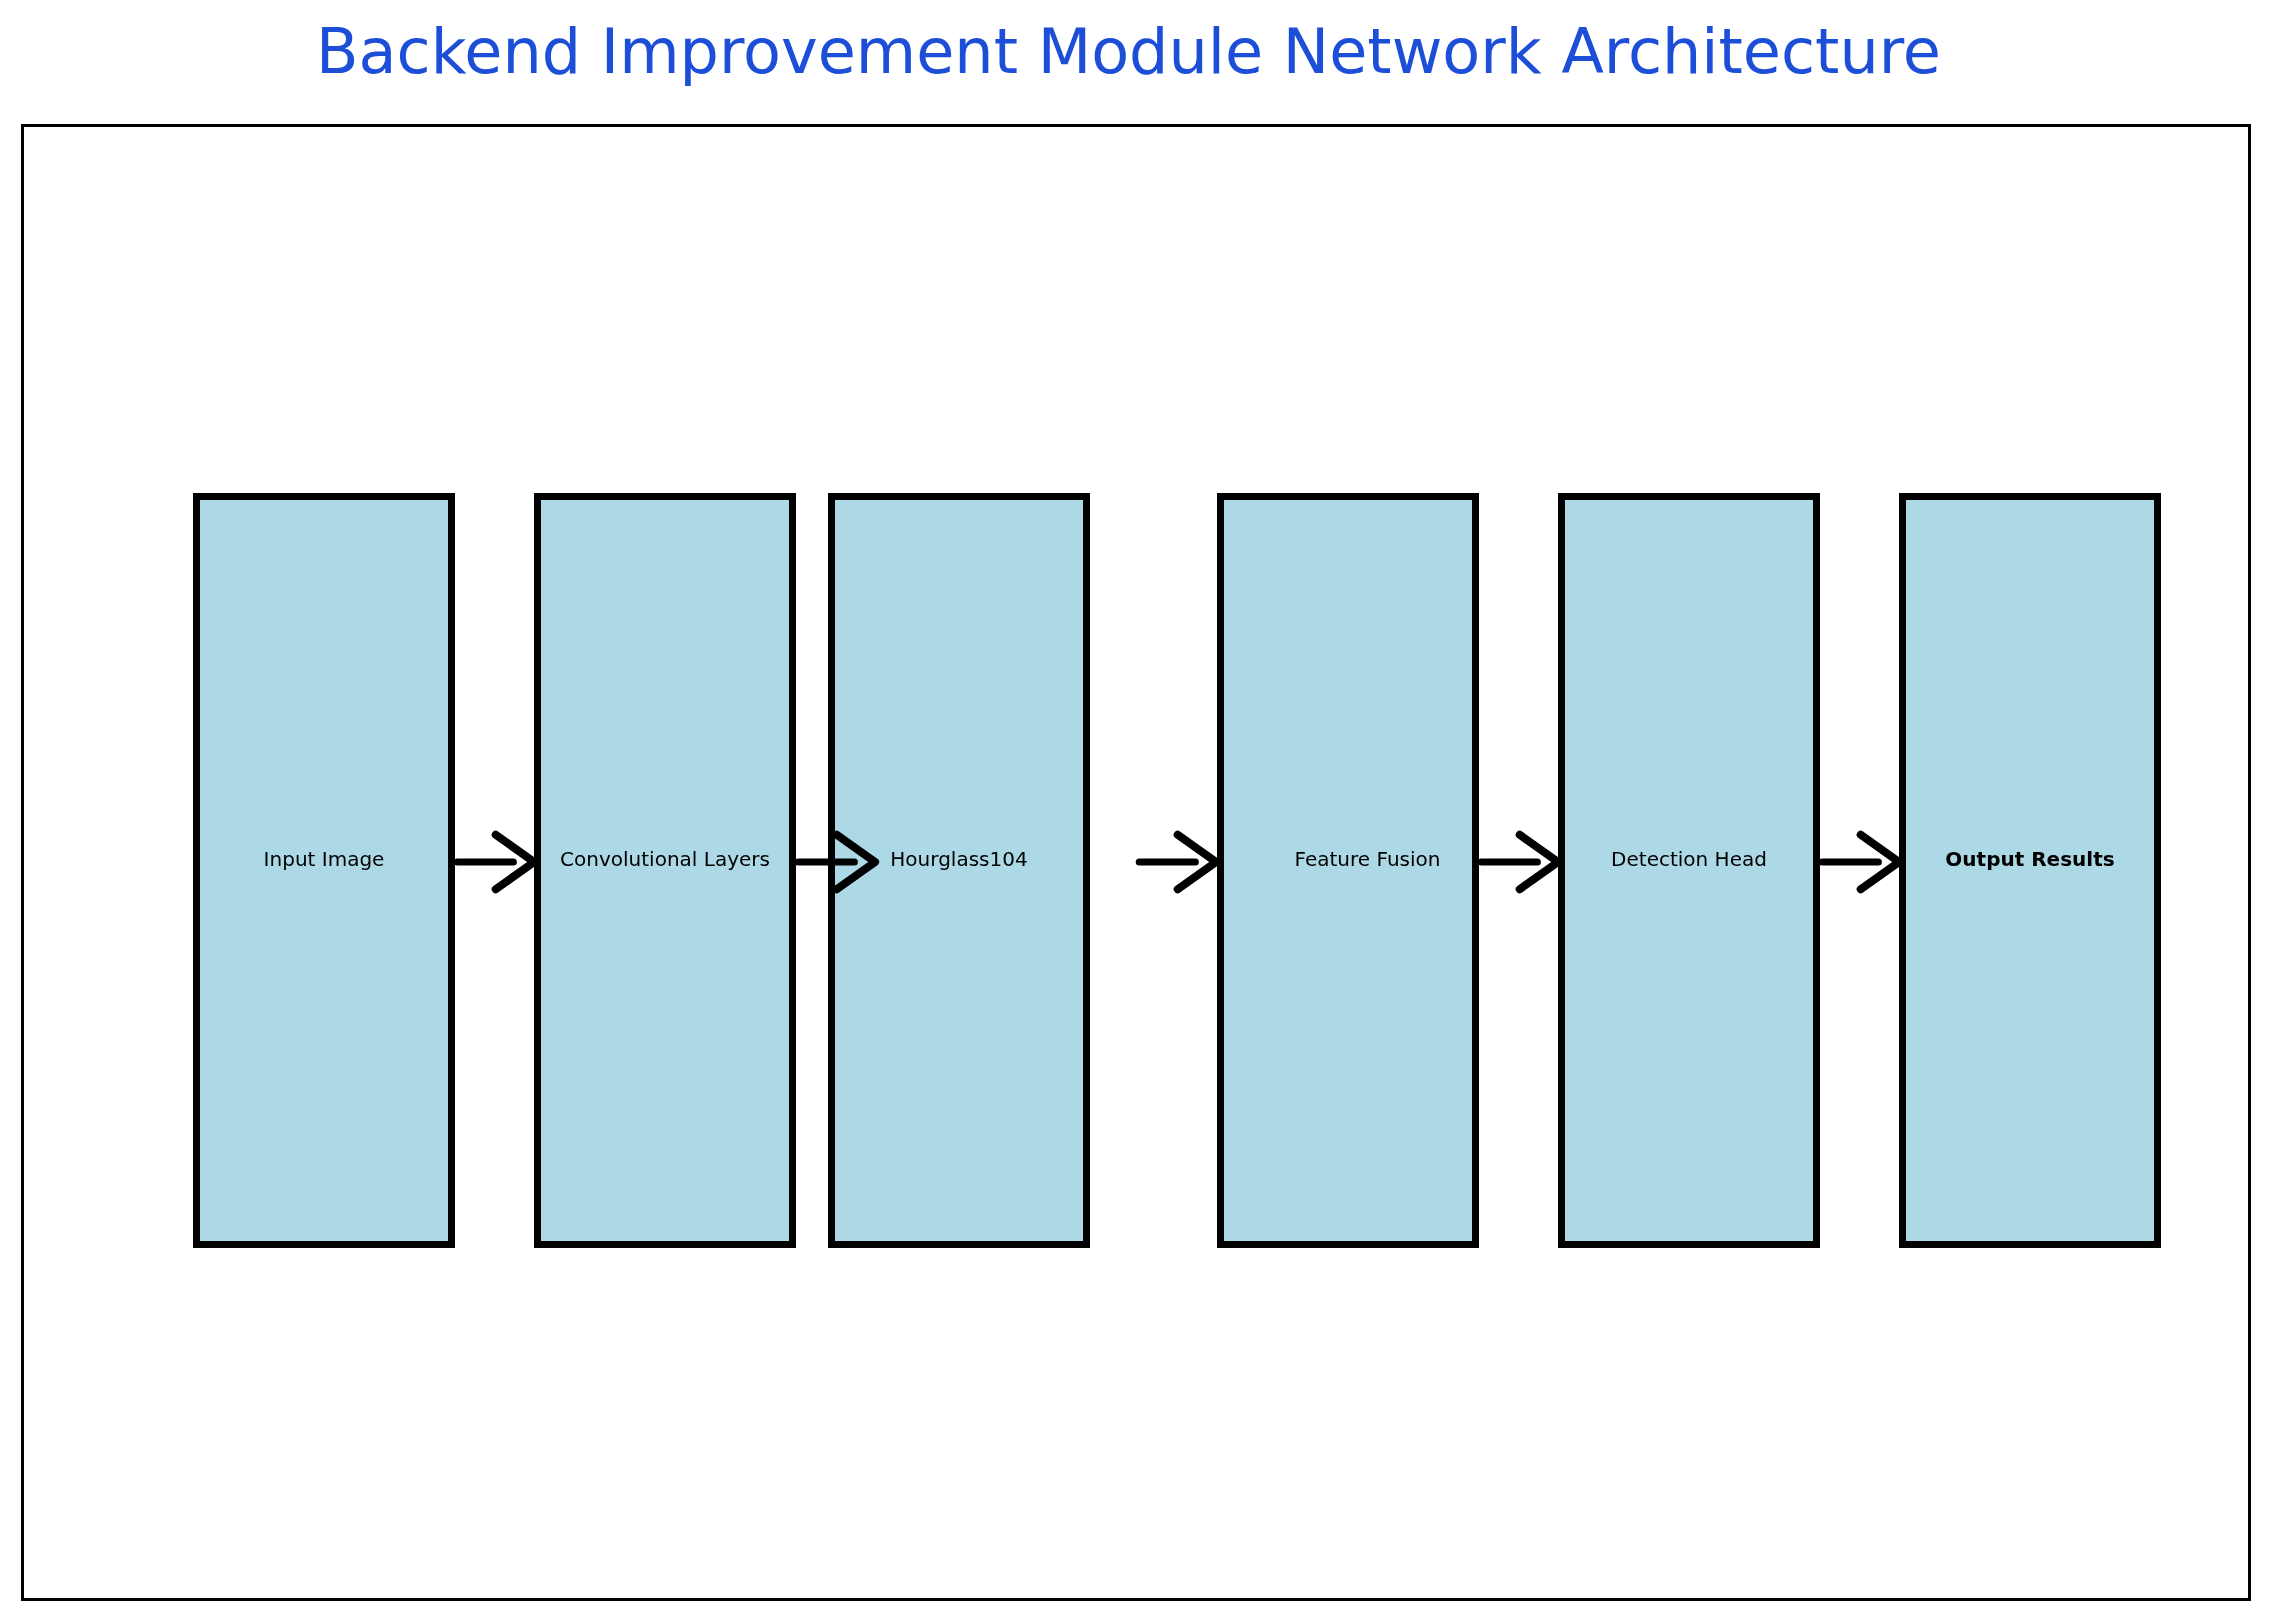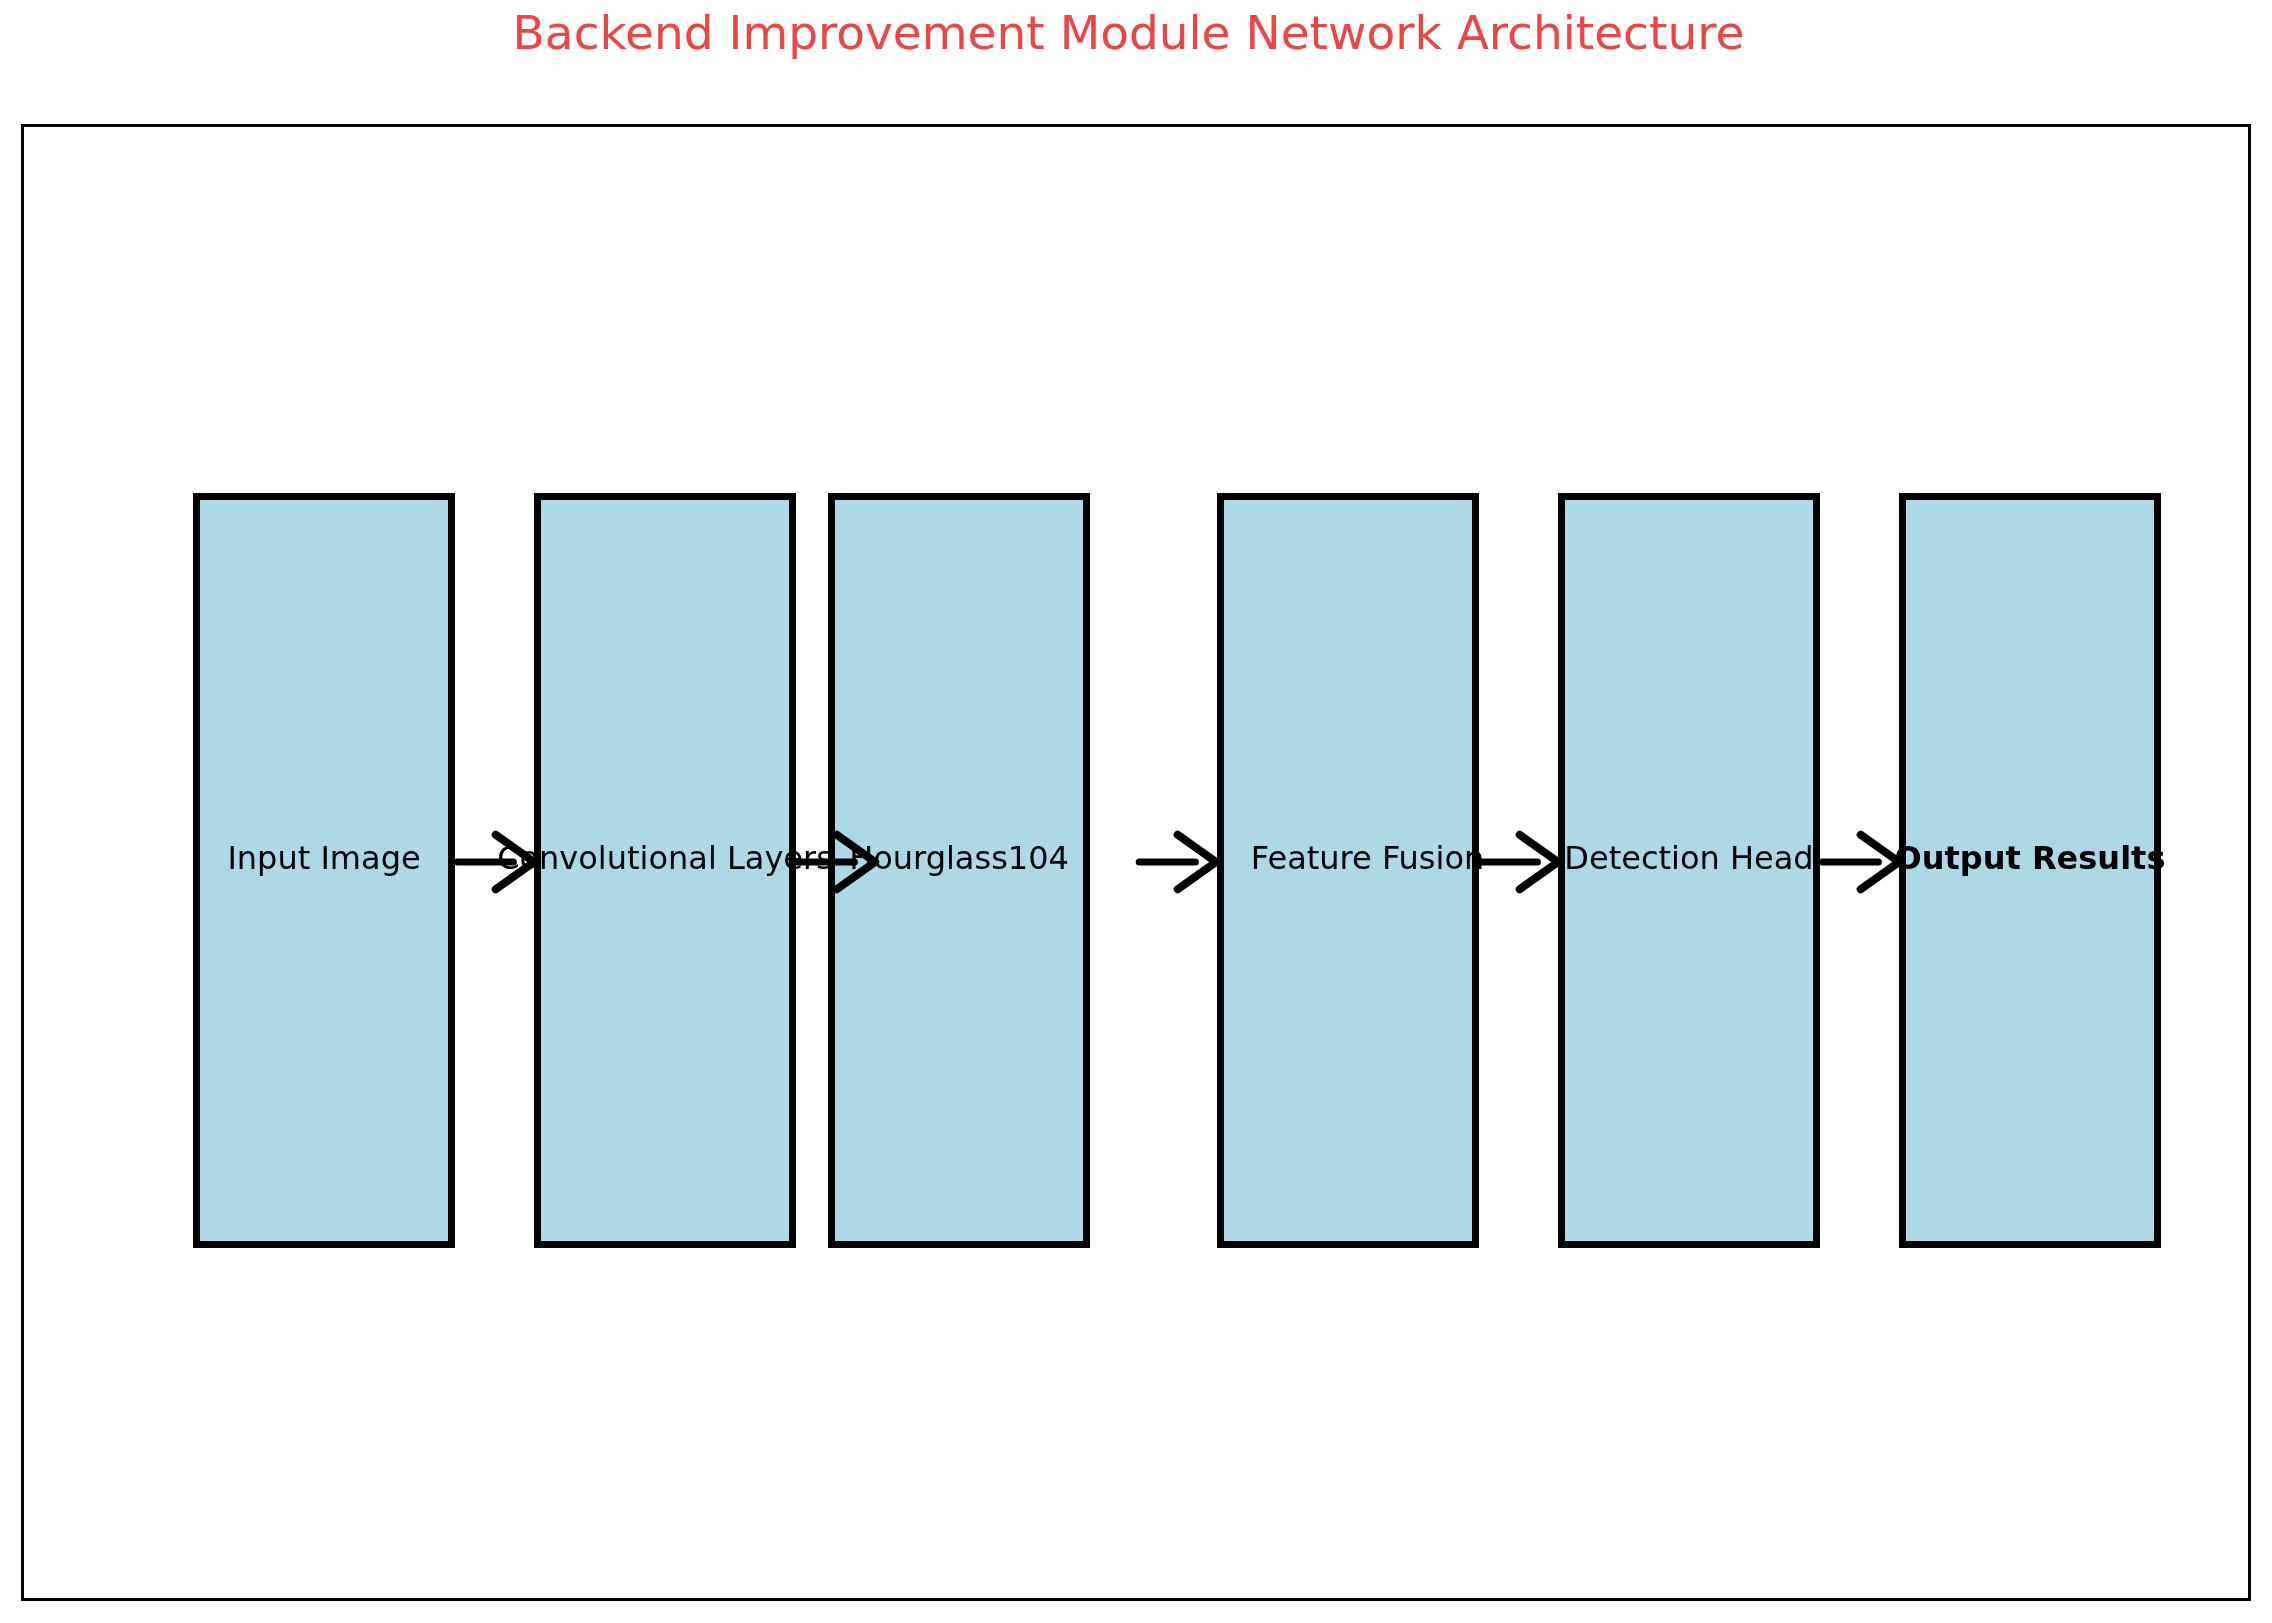--- a/index.html
+++ b/index.html
@@ -10,27 +10,27 @@
   body {
     width: 2273px;
     height: 1624px;
     position: relative;
     overflow: hidden;
     font-family: "DejaVu Sans", "Liberation Sans", sans-serif;
     color: #000000;
   }
   .title {
     position: absolute;
-    top: 4px;
+    top: 13px;
     left: 0;
     width: 2257px;
     text-align: center;
-    font-size: 47px;
+    font-size: 62px;
     line-height: 1.25;
-    color: #ef4444;
+    color: #1d4ed8;
     white-space: nowrap;
   }
   .frame {
     position: absolute;
     left: 21px;
     top: 124px;
     width: 2230px;
     height: 1477px;
     border: 3.2px solid #000000;
     box-sizing: border-box;
@@ -43,21 +43,21 @@
     height: 755px;
     box-sizing: border-box;
     background: #add8e6;
     border: 7.2px solid #000000;
     display: flex;
     align-items: center;
     justify-content: center;
     padding-bottom: 24px;
   }
   .node .node-label {
-    font-size: 32px;
+    font-size: 20px;
     line-height: 1.2;
     white-space: nowrap;
     color: #000000;
   }
   
   .n0 { left: 193px; }
   .n1 { left: 534px; }
   .n2 { left: 828px; }
   .n3 { left: 1217px; padding-left: 39px; }
   .n4 { left: 1558px; }

